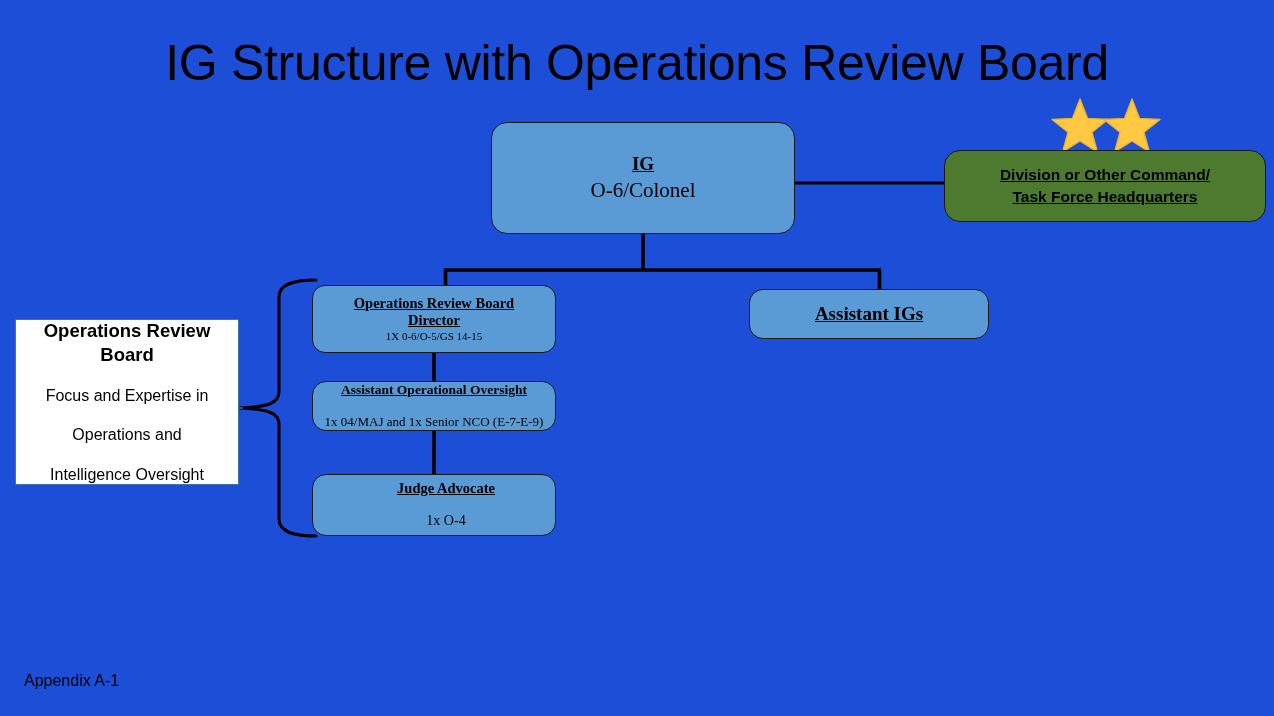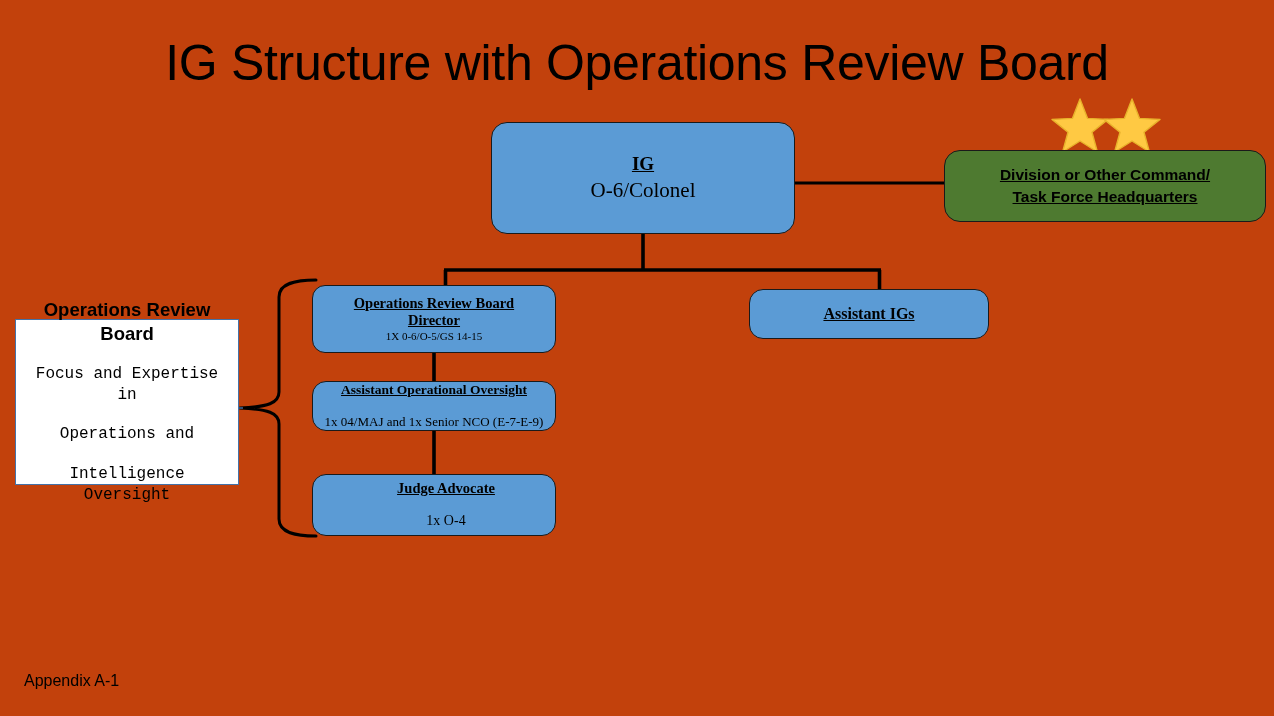--- a/index.html
+++ b/index.html
@@ -8,21 +8,21 @@
     background: #ffffff;
   }
   body {
     font-family: "Liberation Sans", sans-serif;
     color: #000000;
   }
   #slide {
     position: relative;
     width: 1274px;
     height: 716px;
-    background: #c2410c;
+    background: #1d4ed8;
     overflow: hidden;
   }
   #page-title {
     position: absolute;
     left: 0;
     top: 32px;
     width: 1274px;
     text-align: center;
     font-size: 50px;
     font-weight: 400;
@@ -121,21 +121,21 @@
   }
   #node-judge-advocate .title { font-size: 14.5px; }
   #node-judge-advocate .sub { font-size: 14px; margin-top: 16px; }
 
   #node-assistant-igs {
     left: 749px;
     top: 289px;
     width: 240px;
     height: 50px;
   }
-  #node-assistant-igs .title { font-size: 16px; }
+  #node-assistant-igs .title { font-size: 19px; }
 
   
   #callout-orb {
     position: absolute;
     left: 15px;
     top: 319px;
     width: 224px;
     height: 166px;
     box-sizing: border-box;
     background: #ffffff;
@@ -150,21 +150,20 @@
   #callout-orb .callout-title {
     font-size: 18.5px;
     font-weight: bold;
     line-height: 1.3;
   }
   #callout-orb .callout-body {
     font-size: 16px;
     font-weight: normal;
     line-height: 1.33;
     margin-top: 18px;
-    font-family: Liberation Mono, monospace;
   }
   
   #rank-stars {
     position: absolute;
     left: 1050px;
     top: 97px;
     width: 112px;
     height: 56px;
   }
   

